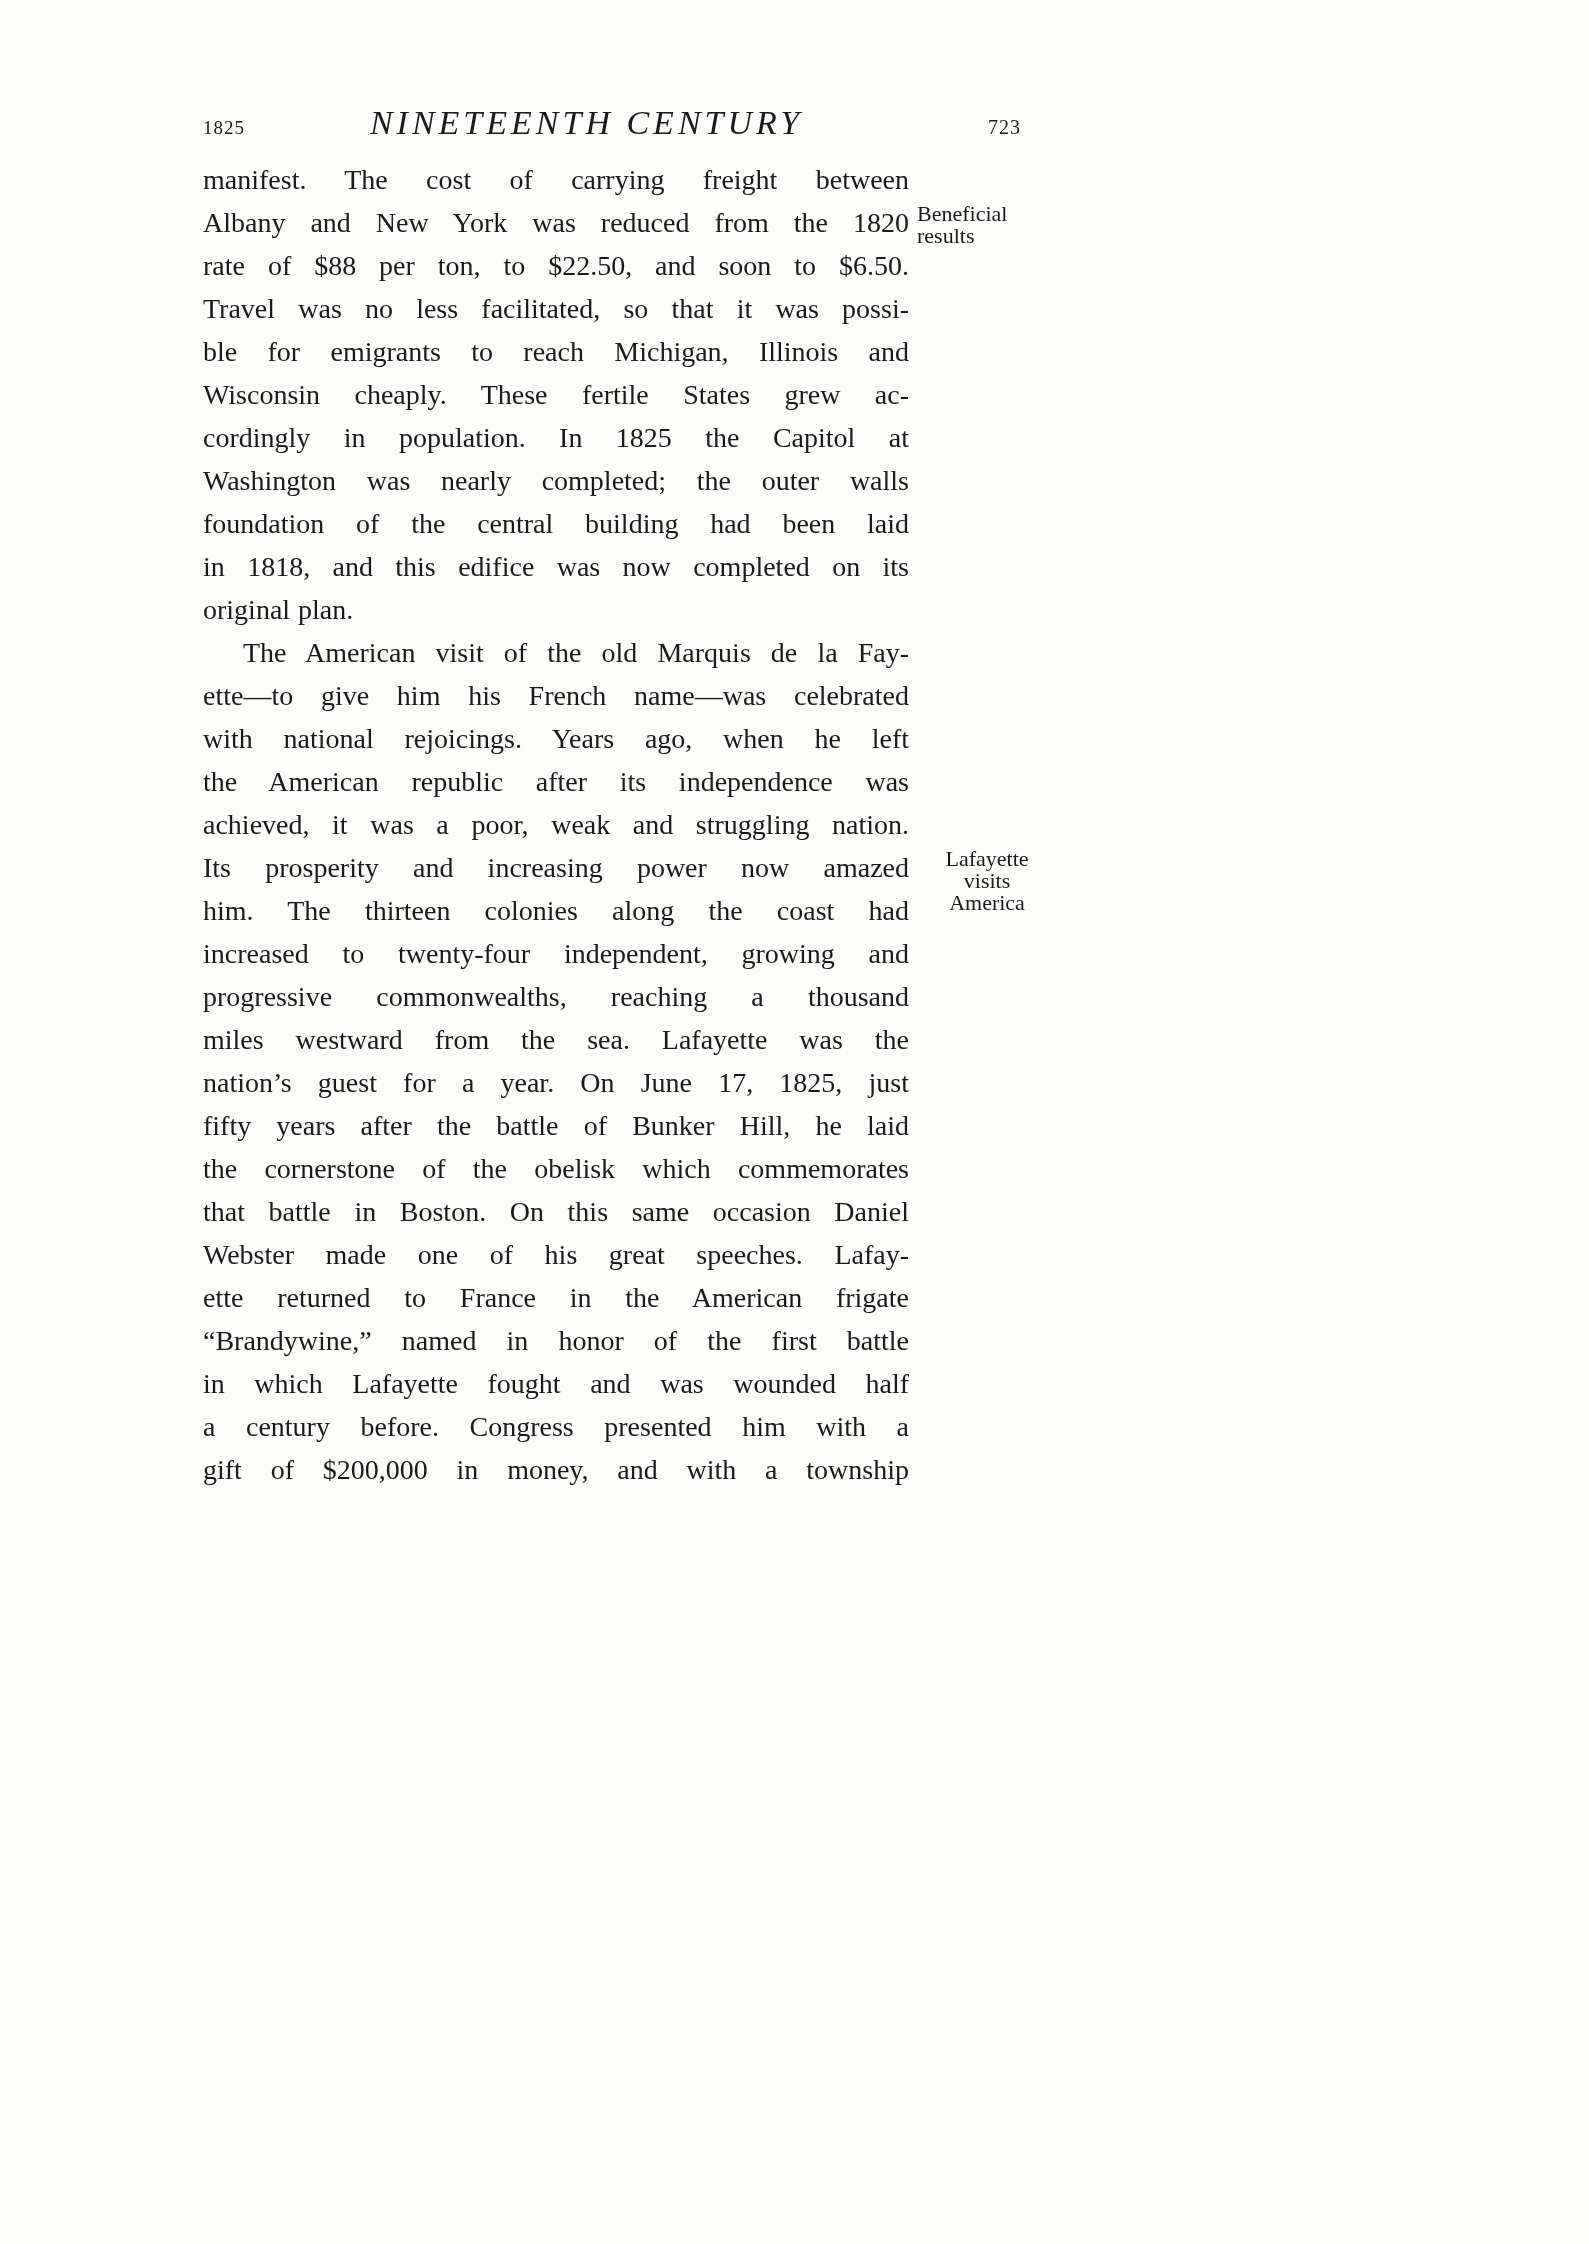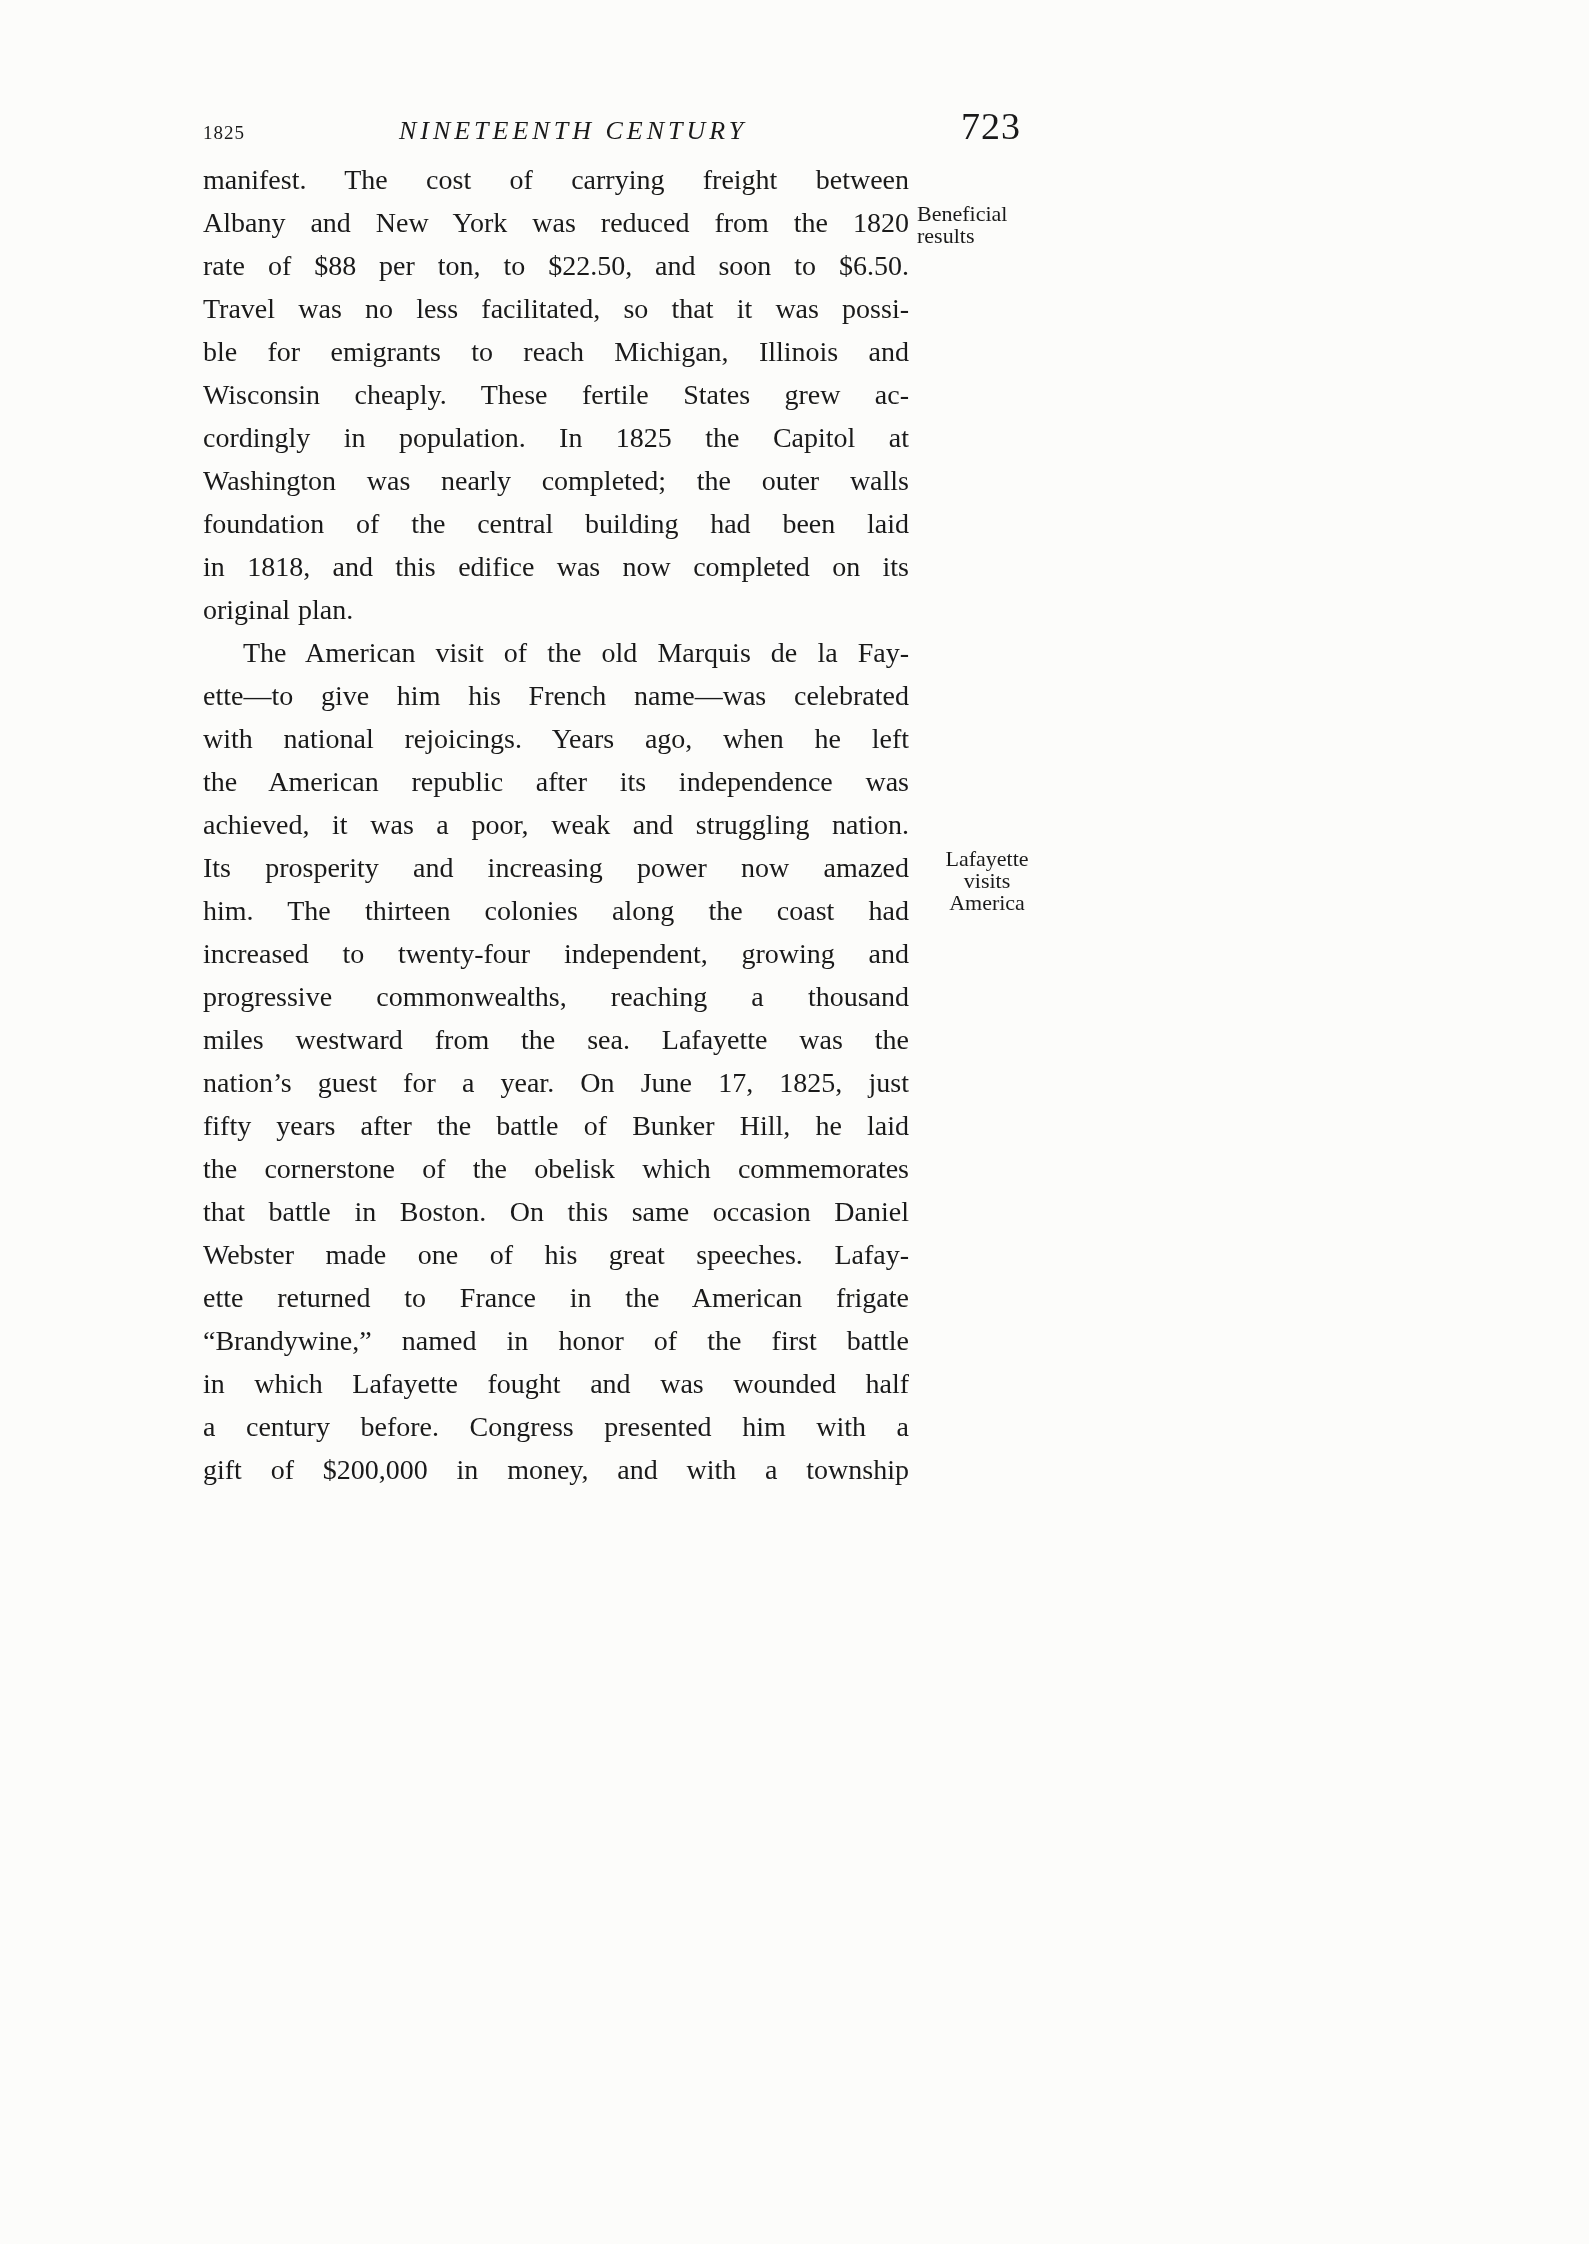--- a/index.html
+++ b/index.html
@@ -30,28 +30,28 @@
     justify-content:space-between;
     align-items:baseline;
     width:818px;
     height:36px;
   }
   .header .year{
     font-size:19px;
     letter-spacing:1px;
   }
   .header .title{
-    font-size:26px;
+    font-size:34px;
     font-style:italic;
     letter-spacing:4px;
     
     transform:translateX(-30px);
   }
   .header .pageno{
-    font-size:38px;
+    font-size:20px;
     letter-spacing:1px;
   }
   .body{
     position:relative;
     margin-top:18px;
     width:706px;
   }
   .para{display:block;}
   .line{
     font-size:28px;

